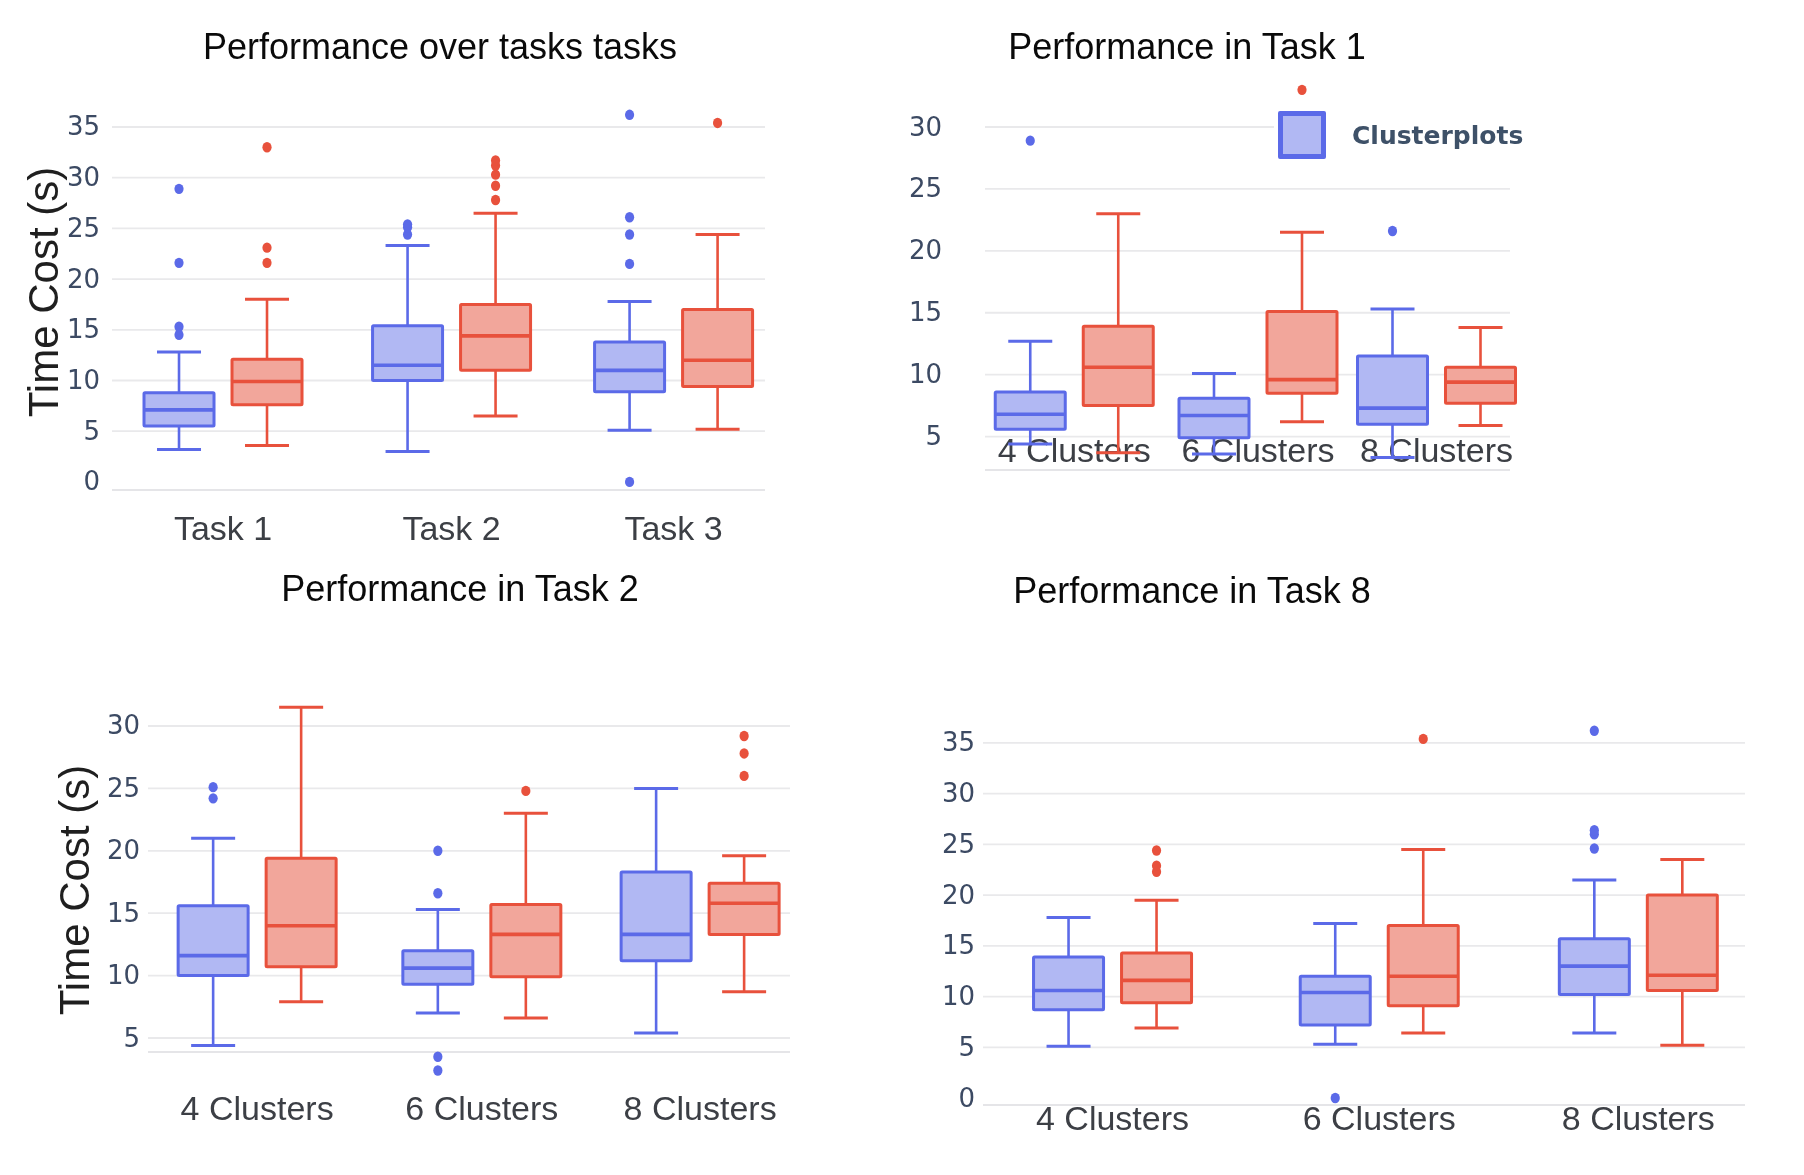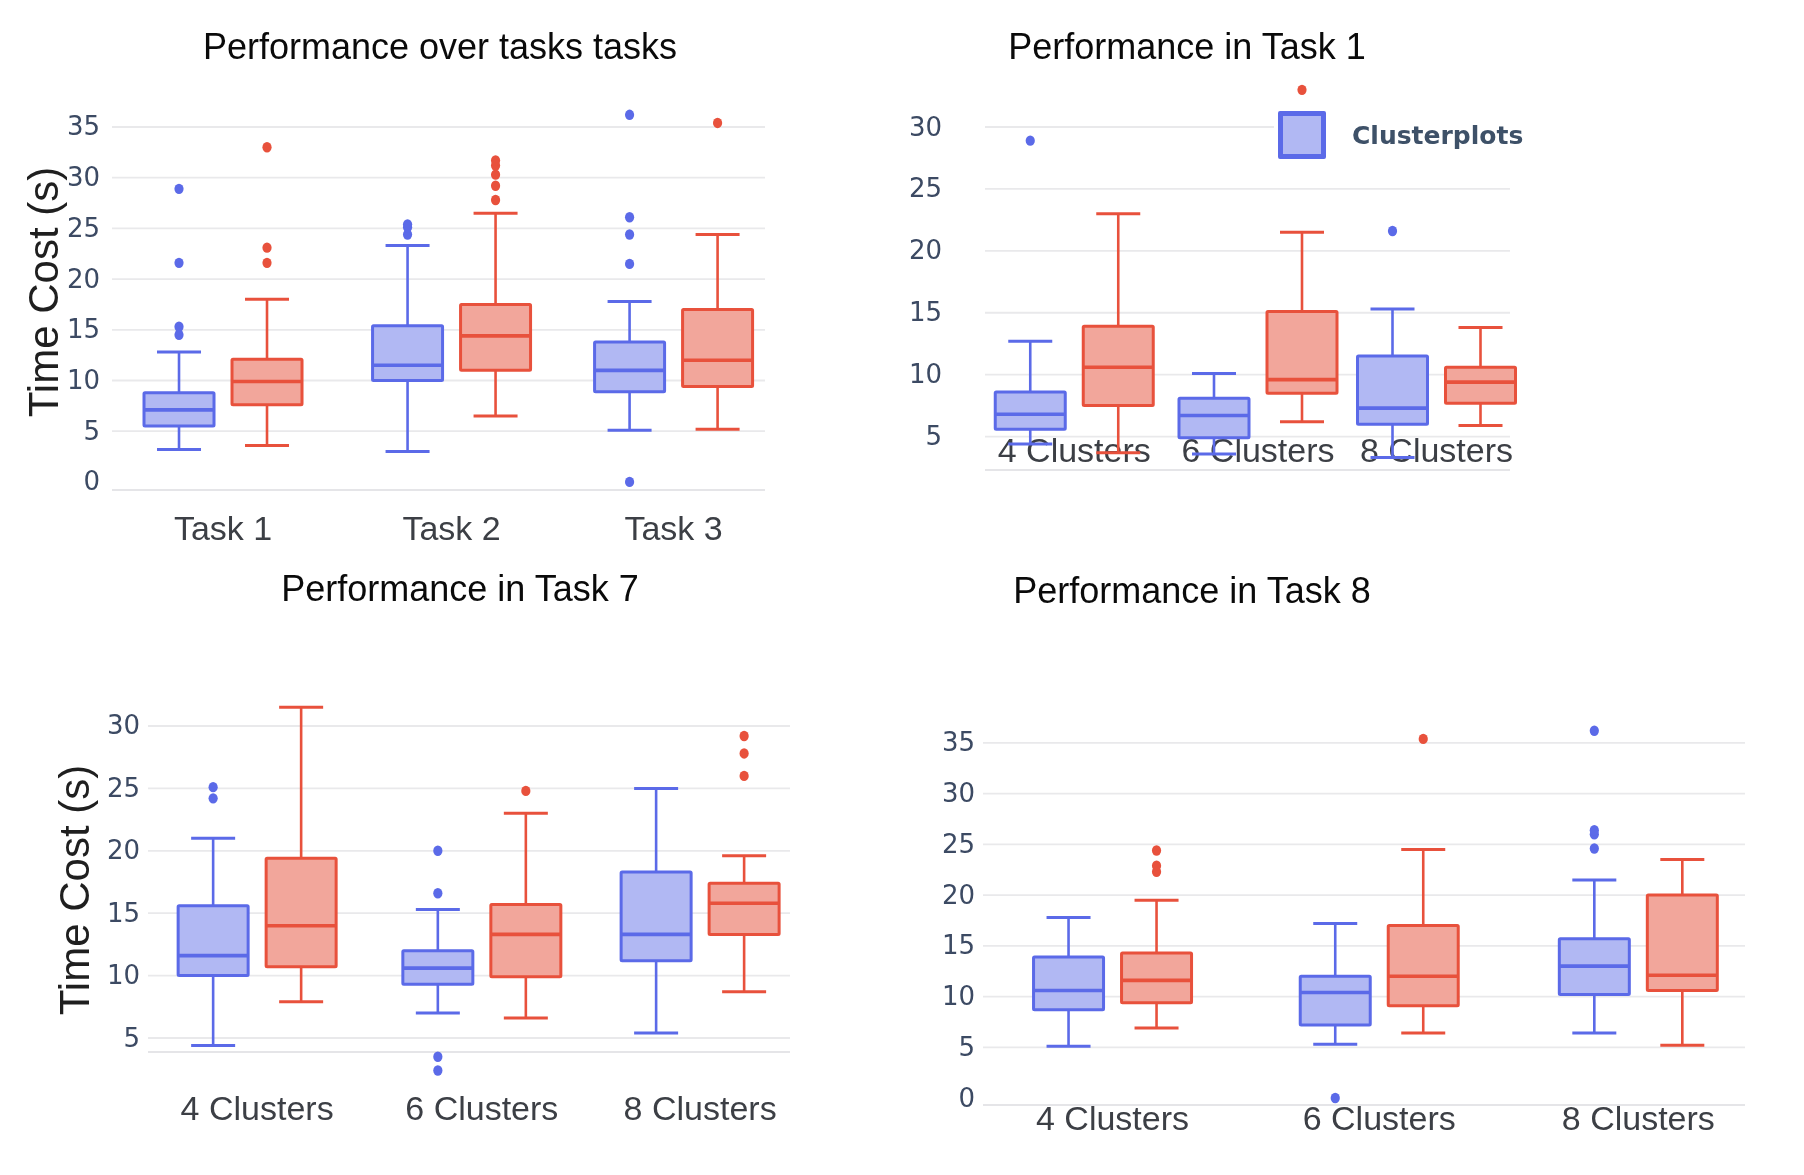--- a/index.html
+++ b/index.html
@@ -257,21 +257,21 @@
         <line x1="744.12" x2="744.12" y1="295.7868613138686" y2="431.83795620437957" stroke="#e8513c" stroke-width="2.6"></line>
         <line x1="722.12" x2="766.12" y1="295.7868613138686" y2="295.7868613138686" stroke="#e8513c" stroke-width="3"></line>
         <line x1="722.12" x2="766.12" y1="431.83795620437957" y2="431.83795620437957" stroke="#e8513c" stroke-width="3"></line>
         <rect x="709.12" y="323.2467153284672" width="70" height="51.17518248175179" fill="#f2a69b" stroke="#e8513c" stroke-width="3" rx="1"></rect>
         <line x1="709.12" x2="779.12" y1="343.21751824817517" y2="343.21751824817517" stroke="#e8513c" stroke-width="3.6"></line>
         <ellipse cx="744.12" cy="215.90364963503652" rx="4.6" ry="5.2" fill="#e8513c"></ellipse>
         <ellipse cx="744.12" cy="193.43649635036496" rx="4.6" ry="5.2" fill="#e8513c"></ellipse>
         <ellipse cx="744.12" cy="175.96204379562045" rx="4.6" ry="5.2" fill="#e8513c"></ellipse>
       </g>
     </svg>
-  <figcaption class="title">Performance in Task 7</figcaption>
+  <figcaption class="title">Performance in Task 2</figcaption>
   <div class="ylab">Time Cost (s)</div>
 </figure>
 
 <figure class="chart c3" style="left:880px;top:560px;width:924px;height:615px;">
   <svg id="plot3" width="924" height="615">
       <line x1="103" x2="865" y1="487.279765082755" y2="487.279765082755" stroke="#e9e9eb" stroke-width="1.8"></line>
       <line x1="103" x2="865" y1="436.55899626268024" y2="436.55899626268024" stroke="#e9e9eb" stroke-width="1.8"></line>
       <line x1="103" x2="865" y1="385.83822744260544" y2="385.83822744260544" stroke="#e9e9eb" stroke-width="1.8"></line>
       <line x1="103" x2="865" y1="335.11745862253076" y2="335.11745862253076" stroke="#e9e9eb" stroke-width="1.8"></line>
       <line x1="103" x2="865" y1="284.39668980245597" y2="284.39668980245597" stroke="#e9e9eb" stroke-width="1.8"></line>

